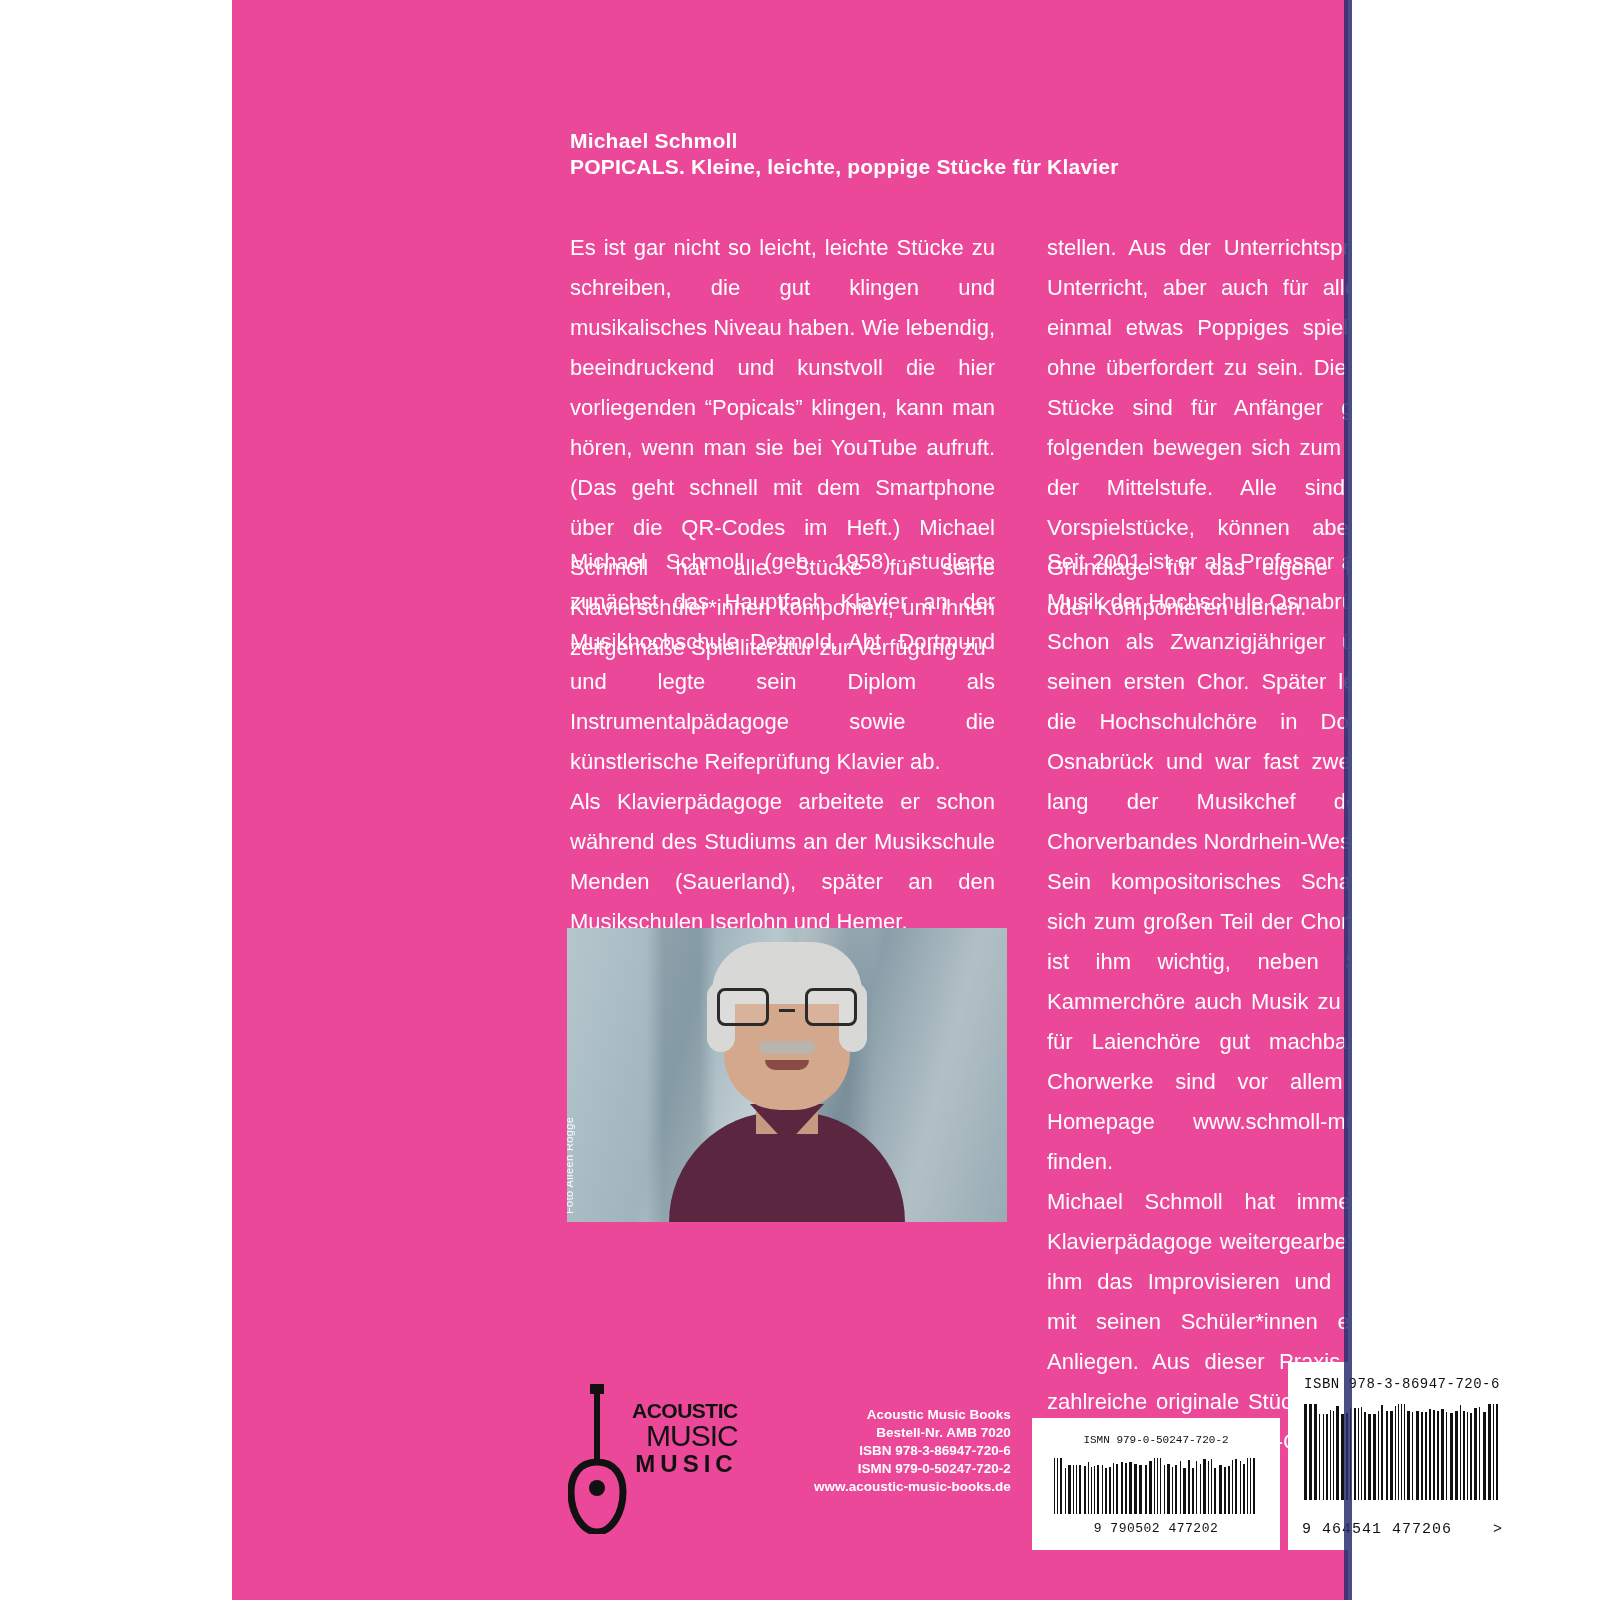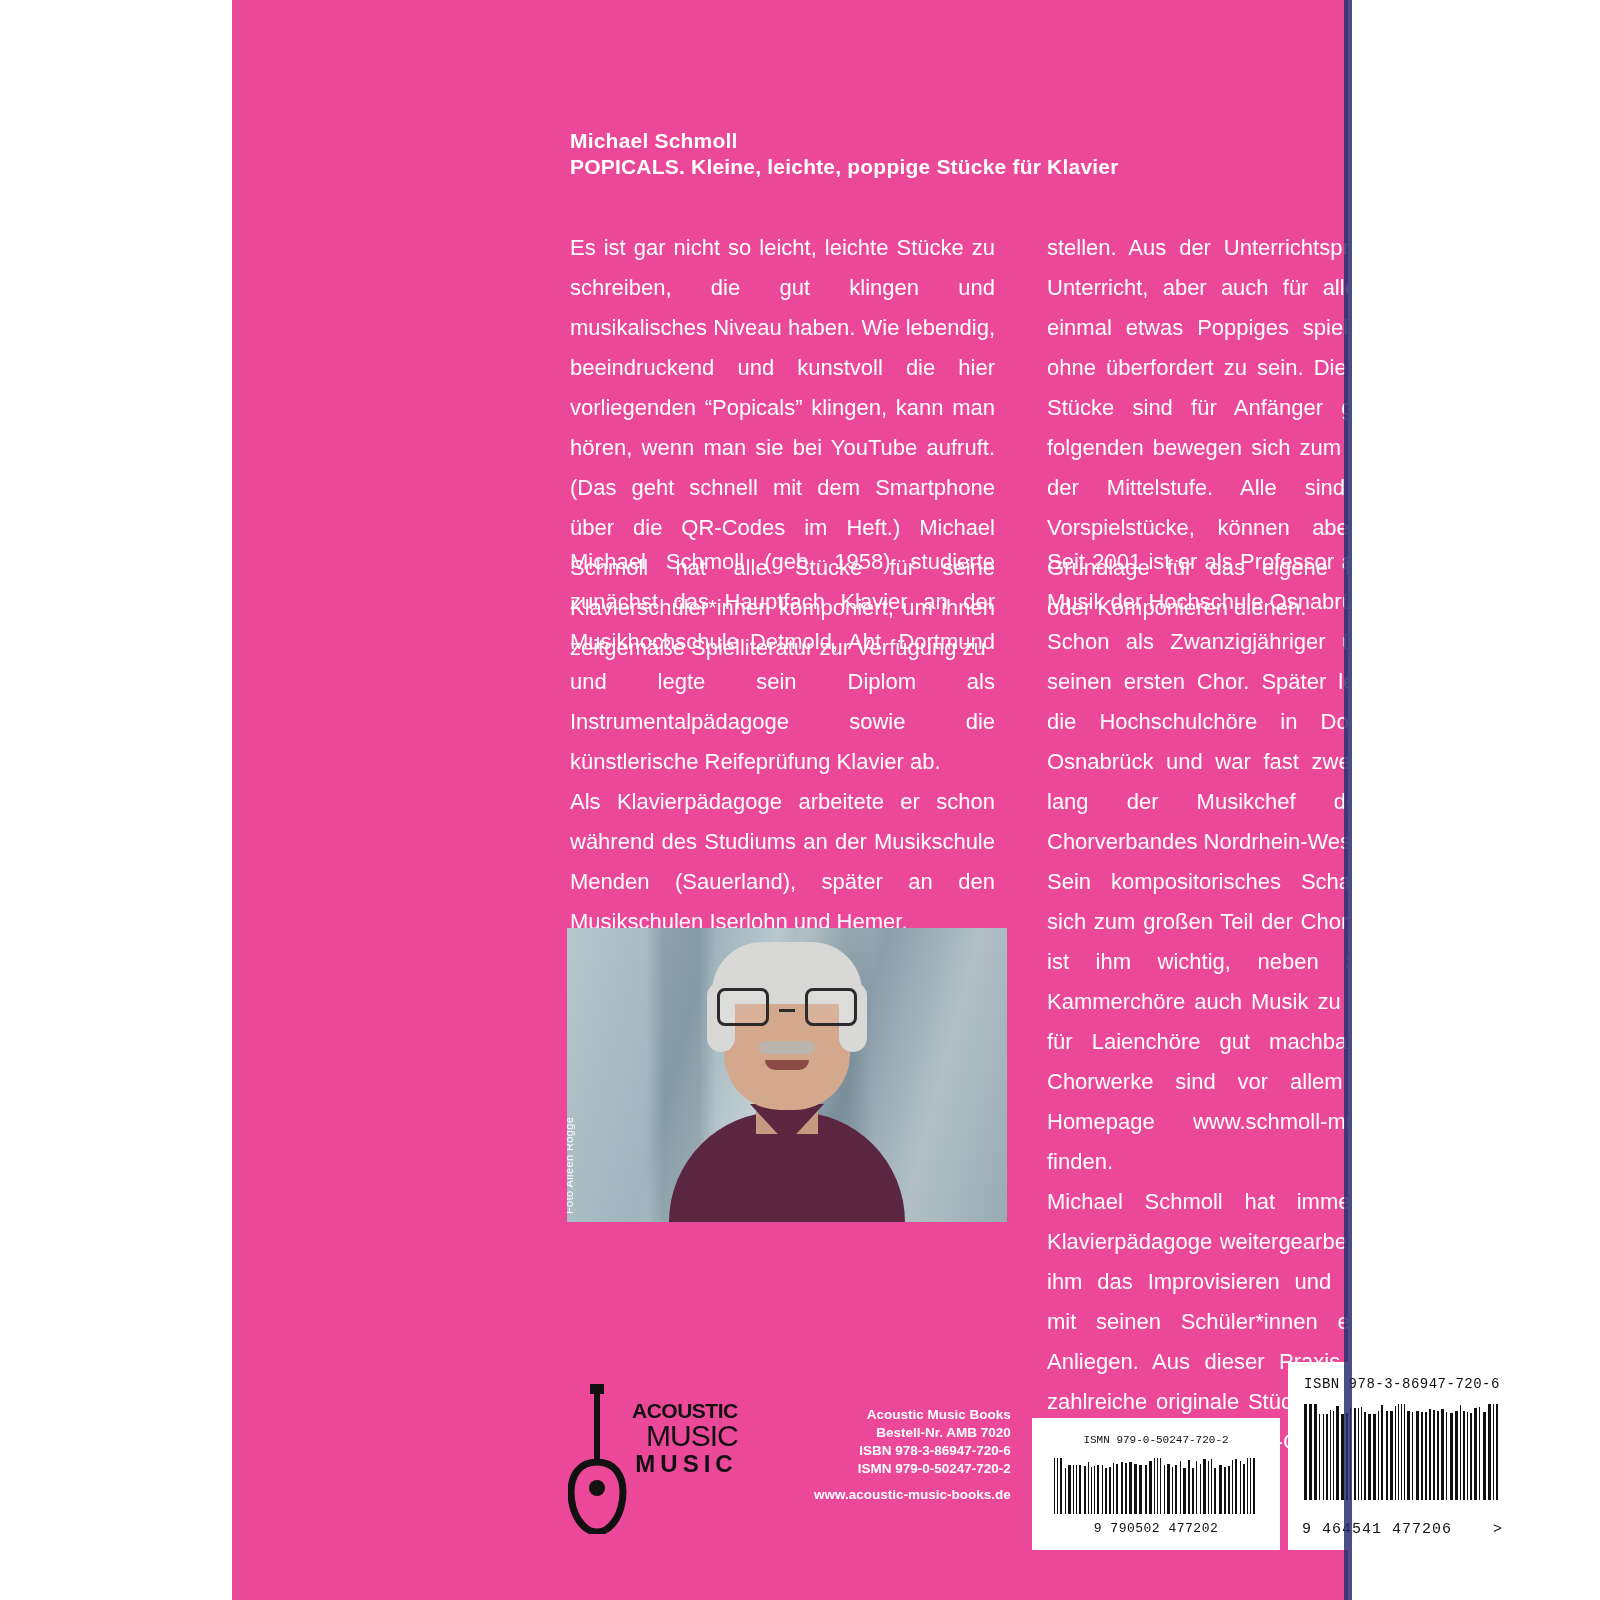--- a/index.html
+++ b/index.html
@@ -259,21 +259,21 @@
   #imprint {
     position: absolute;
     left: 246px;
     top: 28px;
     color: #ffffff;
     font-size: 13.5px;
     font-weight: bold;
     line-height: 18px;
     white-space: nowrap;
   }
-  #imprint .url { margin-top: 8px; }
+  #imprint .url { }
 
   
   .barcode-box {
     position: absolute;
     background: #ffffff;
   }
   #ismn-box { left: 800px; top: 1418px; width: 248px; height: 132px; }
   #isbn-box { left: 1056px; top: 1362px; width: 228px; height: 188px; }
 
   .bc-label {

